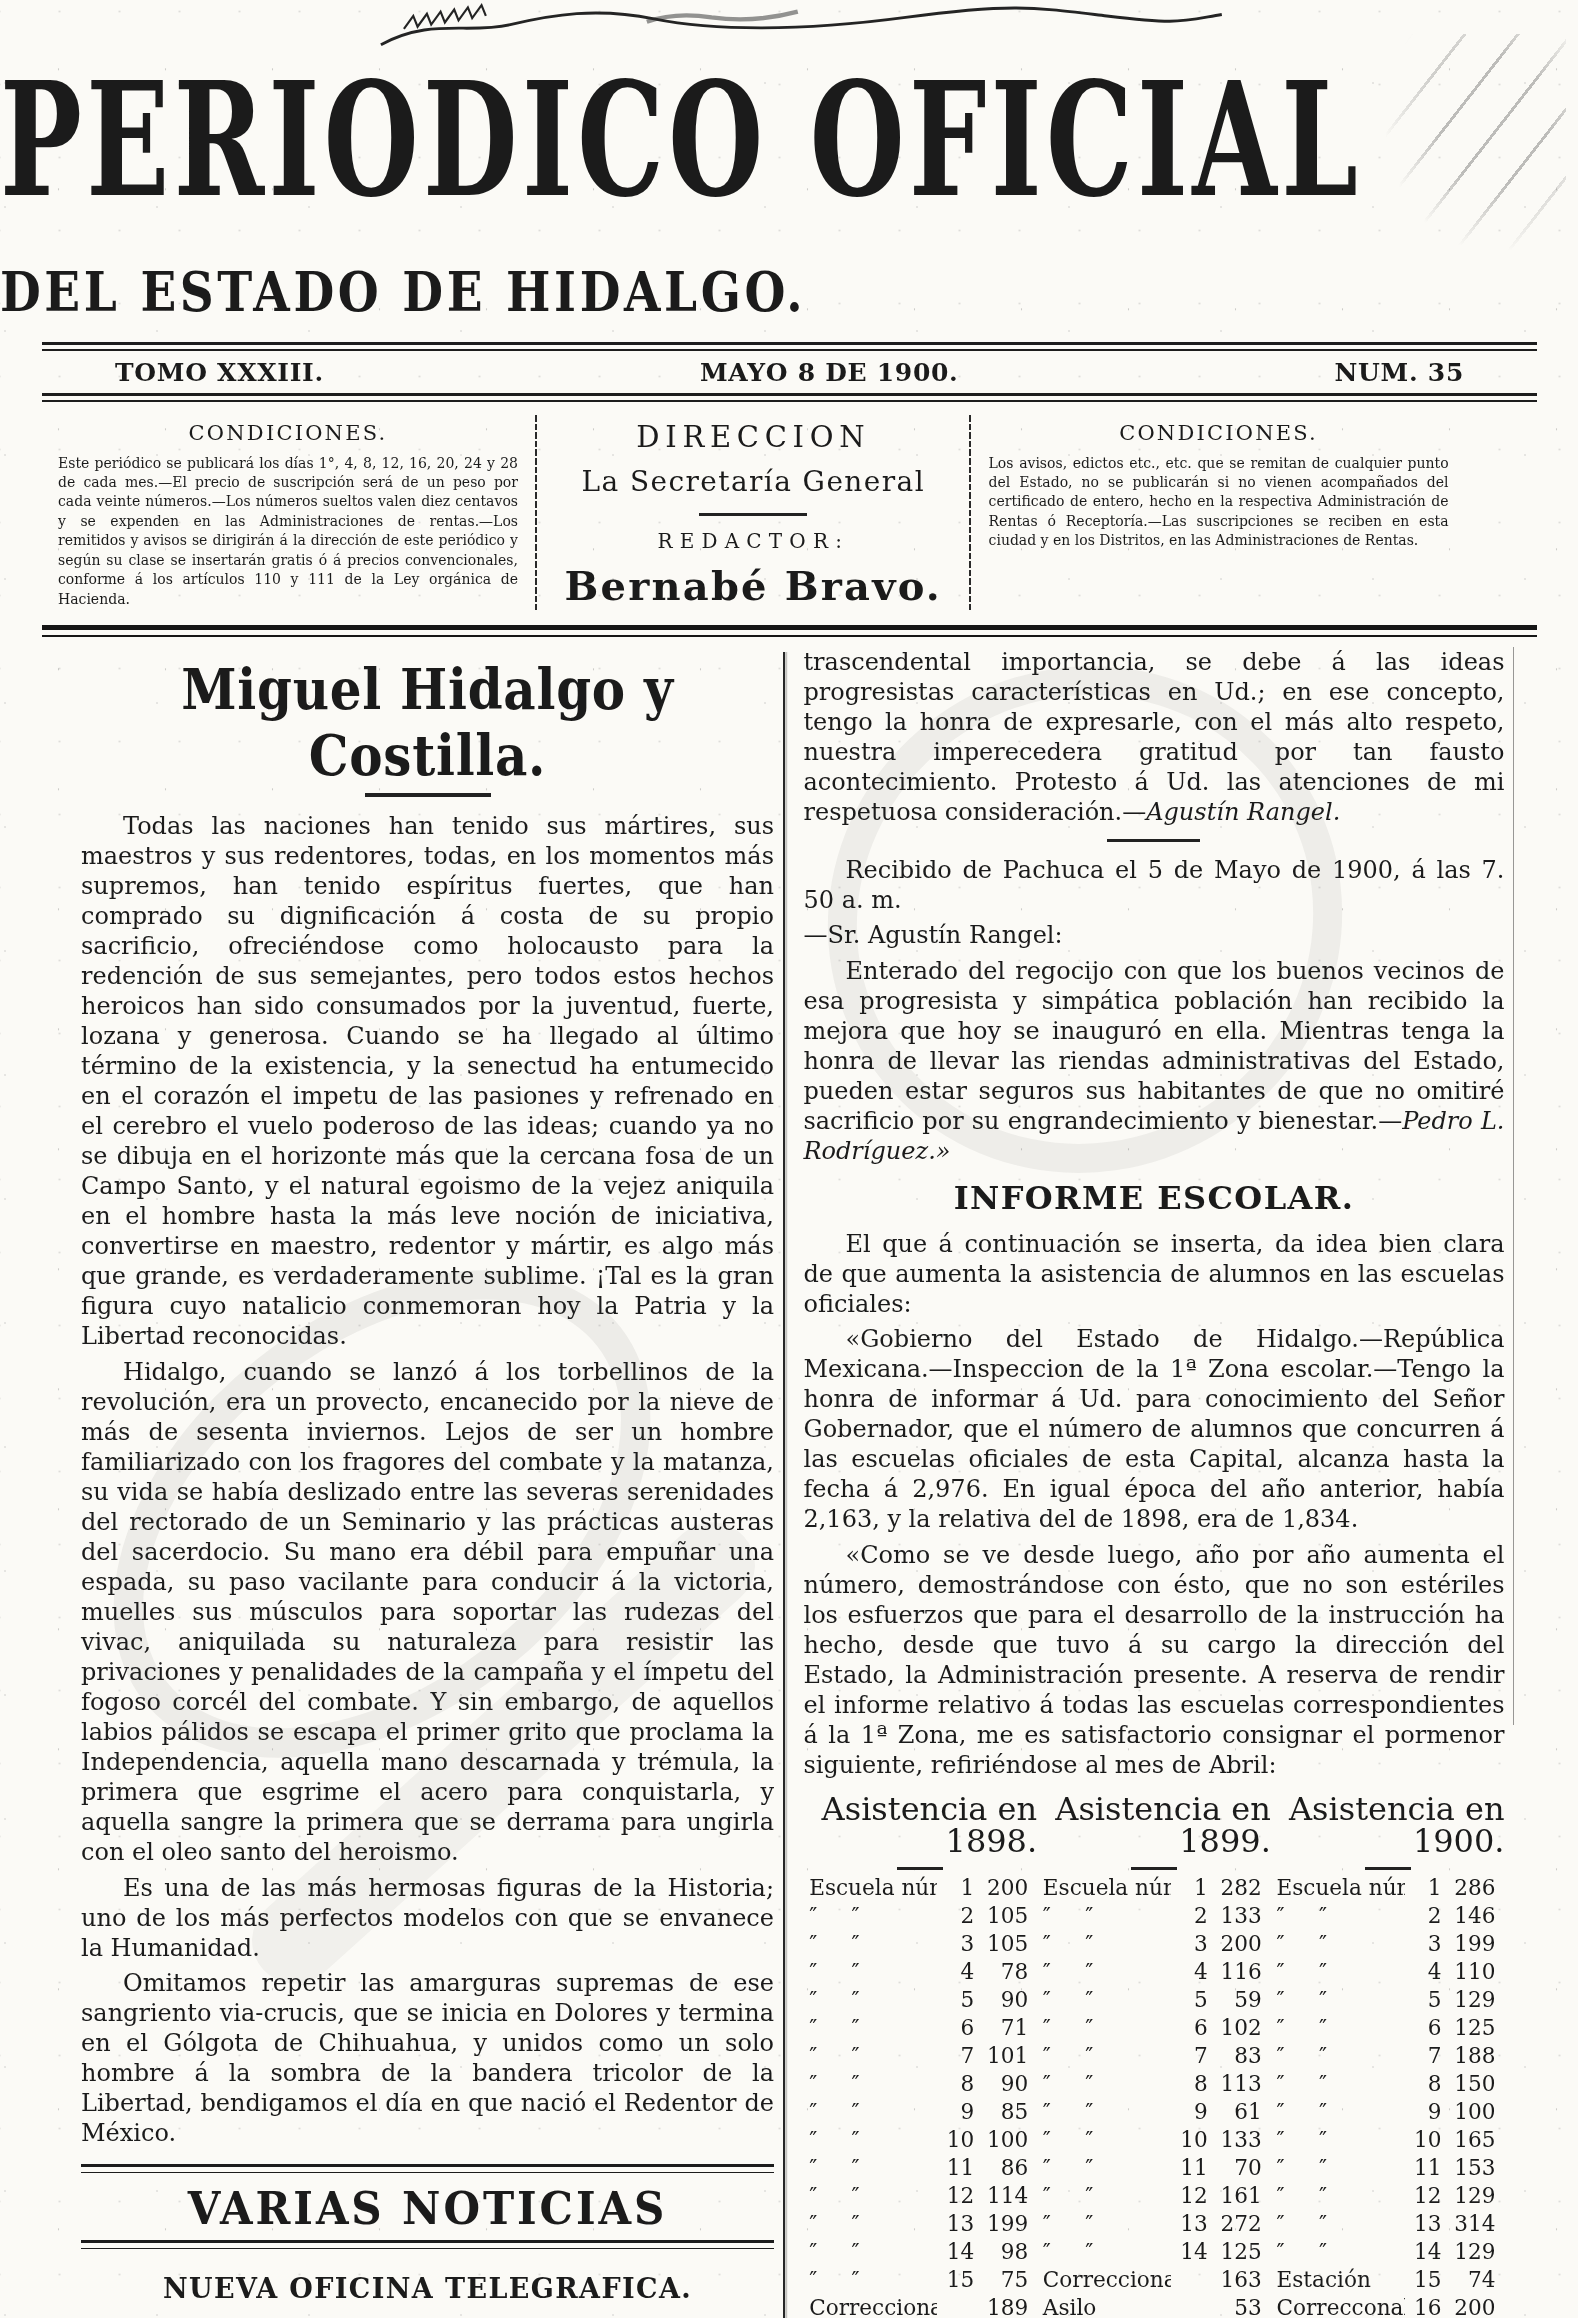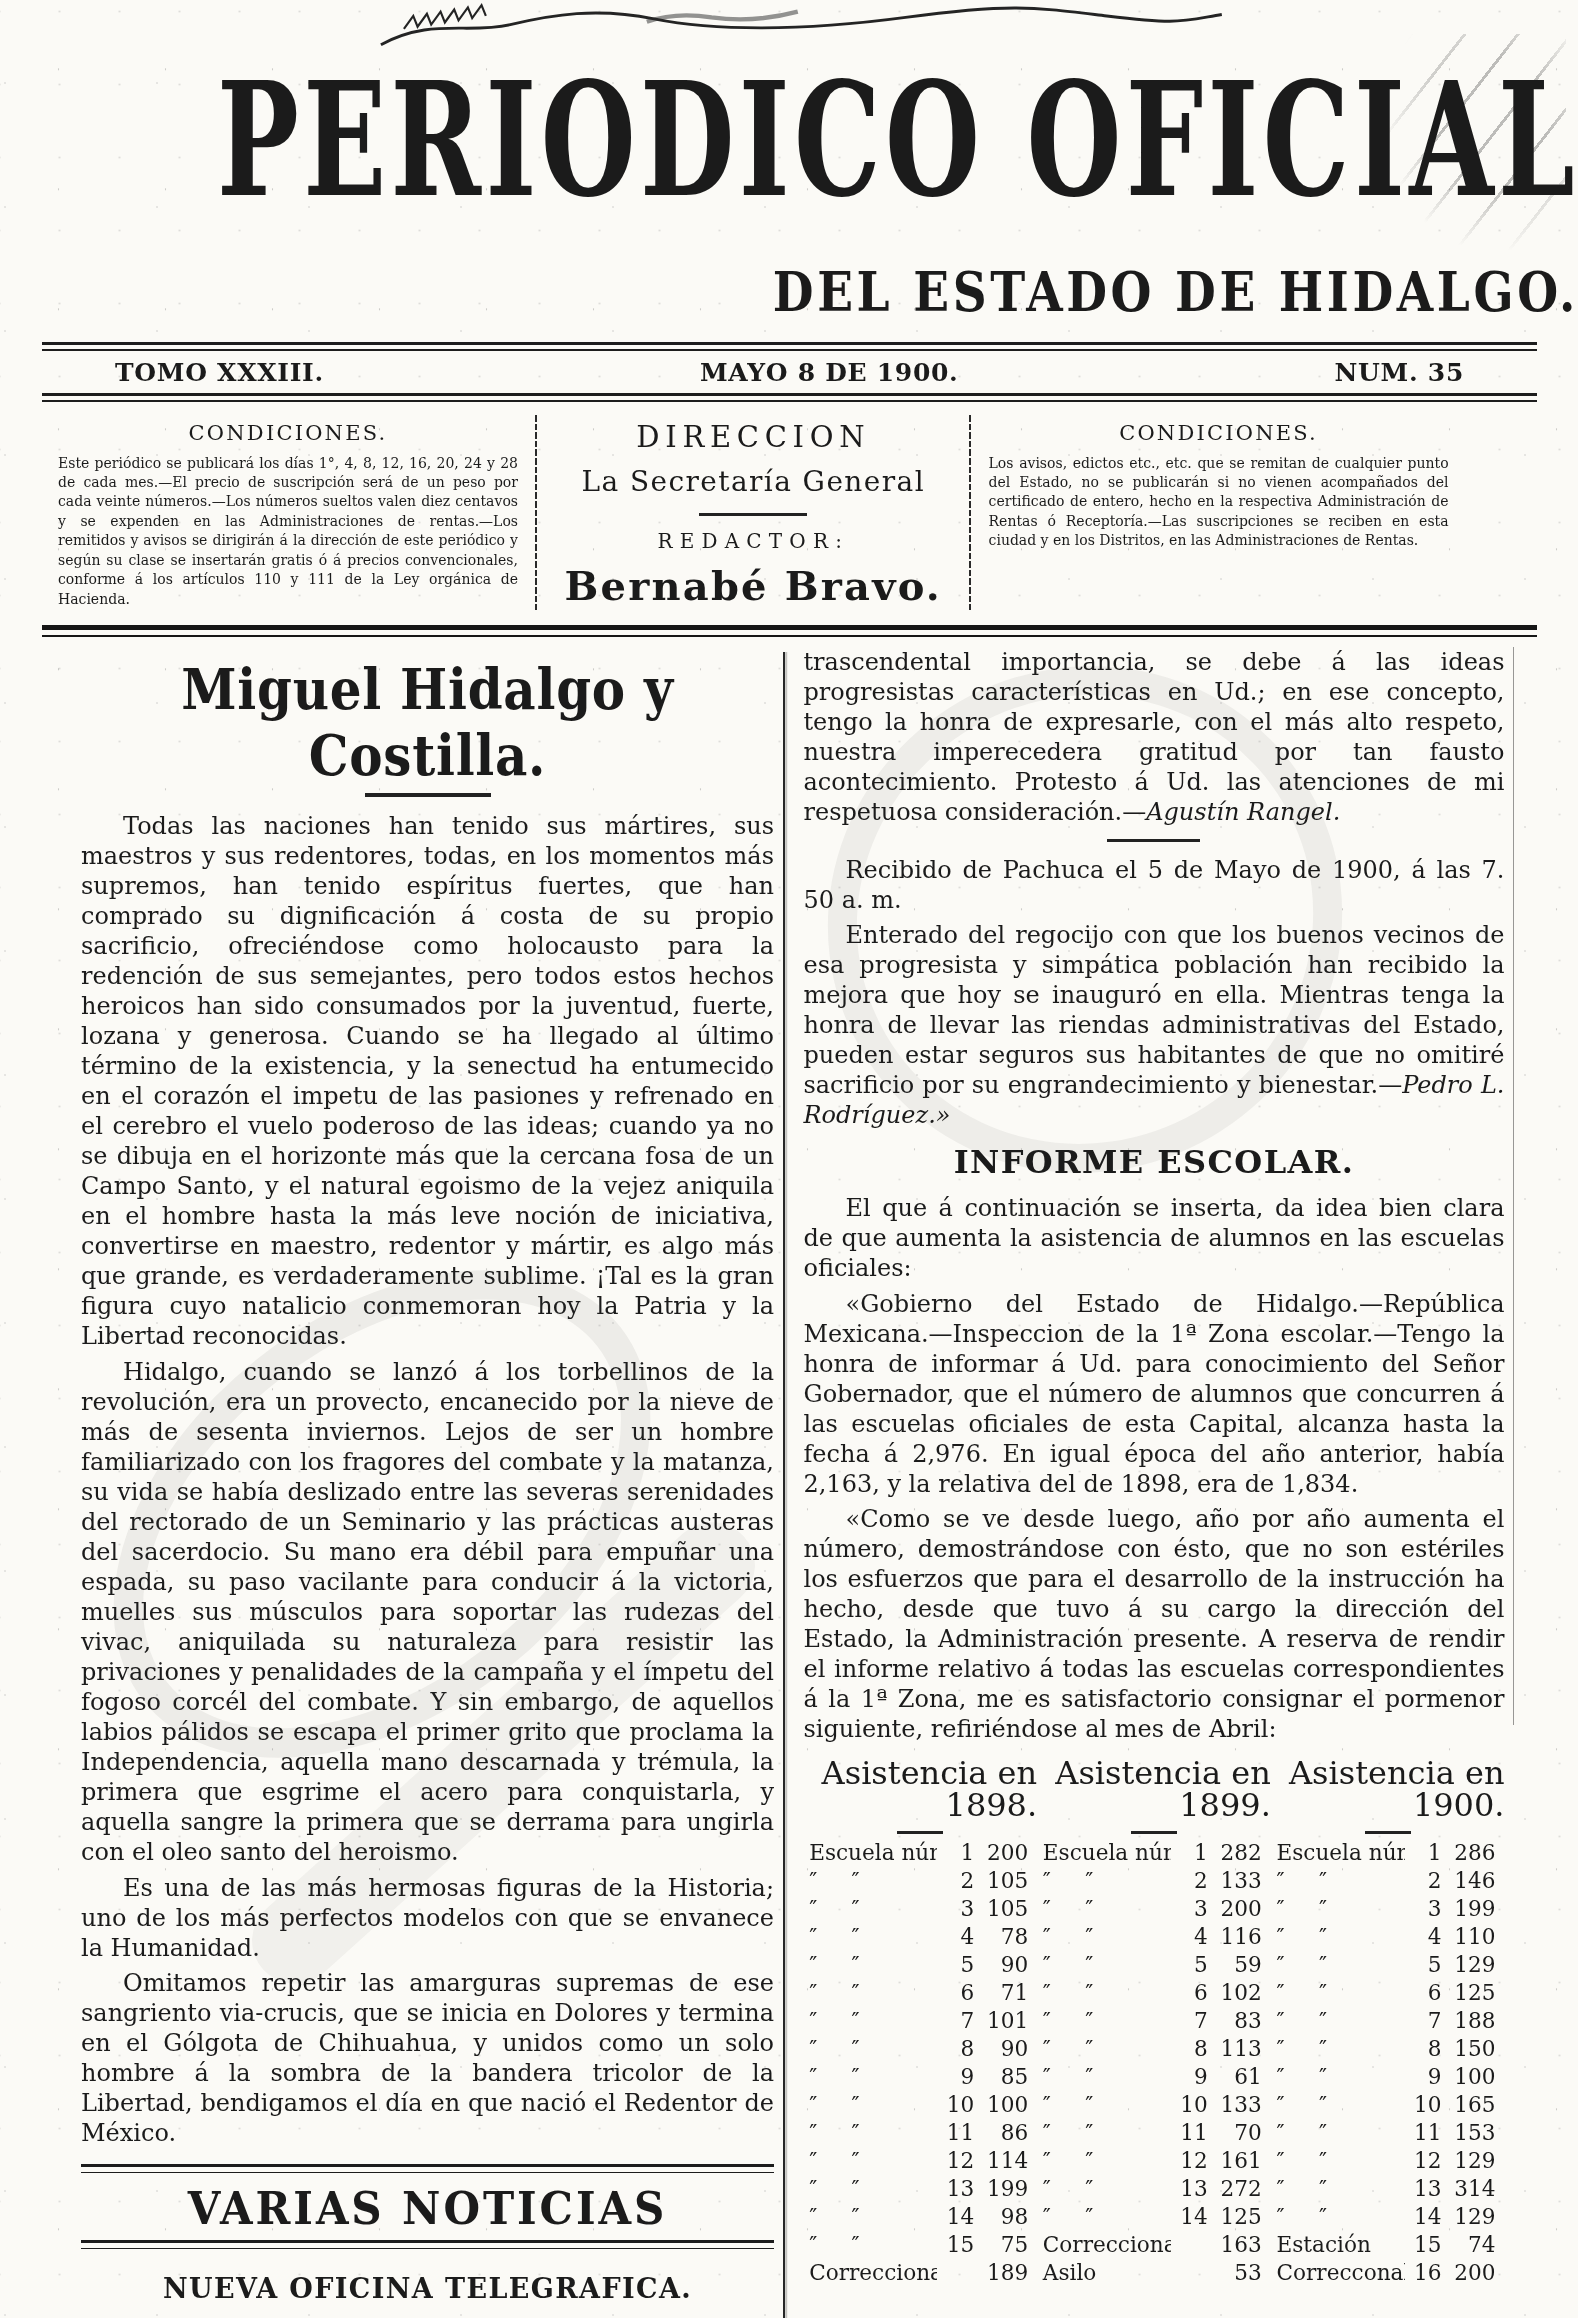--- a/index.html
+++ b/index.html
@@ -18,21 +18,21 @@
   .wm{position:absolute;border-radius:50%;pointer-events:none;}
   .wm1{left:79px;top:1315px;width:546px;height:338px;border:30px solid rgba(70,70,70,.075);transform:rotate(-38deg);}
   .wm2{left:826px;top:668px;width:460px;height:445px;border:29px solid rgba(70,70,70,.07);transform:rotate(-30deg);}
   .wm3{left:180px;top:1710px;width:647px;height:86px;border-radius:43px;background:rgba(60,60,60,.05);transform:rotate(-42deg);}
   .stamp{position:absolute;right:13px;top:34px;width:180px;height:216px;opacity:.5;transform:rotate(0deg);
     background:repeating-linear-gradient(128deg, transparent 0 18.7px, rgba(25,25,25,.55) 18.7px 21.6px, transparent 21.6px 42px);
     -webkit-mask-image:radial-gradient(ellipse at 60% 40%, #000 35%, transparent 72%);
             mask-image:radial-gradient(ellipse at 60% 40%, #000 35%, transparent 72%);}
   .flourish{position:absolute;left:0;top:0;}
 
-  header{position:relative;padding-top:47px;text-align:right;}
+  header{position:relative;padding-top:47px;text-align:left;}
   .m-title{display:inline-block;font-weight:bold;font-size:109px;letter-spacing:4.3px;
     transform:scaleY(1.45);transform-origin:top center;white-space:nowrap;}
   .m-sub{margin-top:85px;font-weight:bold;font-size:47px;letter-spacing:3.6px;
     transform:scaleY(1.15);transform-origin:top center;}
 
   .rule{margin:0 42px;}
   .rule-a{margin-top:27px;height:4.3px;border-top:3.6px solid #1d1d1d;border-bottom:2.2px solid #1d1d1d;}
   .tomo-row{display:flex;justify-content:space-between;align-items:baseline;
     padding:7.2px 115px 5.7px 115px;font-weight:bold;font-size:25px;letter-spacing:0.7px;}
   .rule-b{height:4.3px;border-top:3.6px solid #1d1d1d;border-bottom:2.2px solid #1d1d1d;}
@@ -146,20 +146,21 @@
     <div class="sub-head">NUEVA OFICINA TELEGRAFICA.</div>
 
   </div>
 
   <div class="col-divider"></div>
 
   <div class="col-right">
     <p class="para cont"><span>trascendental importancia, se debe á las ideas progresistas características en Ud.; en ese concepto, tengo la honra de expresarle, con el más alto respeto, nuestra imperecedera gratitud por tan fausto acontecimiento. Protesto á Ud. las atenciones de mi respetuosa consideración.—</span><span class="sig">Agustín Rangel.</span></p>
     <div class="mini-rule"></div>
     <p class="para">Recibido de Pachuca el 5 de Mayo de 1900, á las 7. 50 a. m.</p>
+    <p class="para cont">—Sr. Agustín Rangel:</p>
     <p class="para"><span>Enterado del regocijo con que los buenos vecinos de esa progresista y simpática población han recibido la mejora que hoy se inauguró en ella. Mientras tenga la honra de llevar las riendas administrativas del Estado, pueden estar seguros sus habitantes de que no omitiré sacrificio por su engrandecimiento y bienestar.—</span><span class="sig">Pedro L. Rodríguez.»</span></p>
 
     <div class="inf-head">INFORME ESCOLAR.</div>
     <p class="para">El que á continuación se inserta, da idea bien clara de que aumenta la asistencia de alumnos en las escuelas oficiales:</p>
     <p class="para">«Gobierno del Estado de Hidalgo.—República Mexicana.—Inspeccion de la 1ª Zona escolar.—Tengo la honra de informar á Ud. para conocimiento del Señor Gobernador, que el número de alumnos que concurren á las escuelas oficiales de esta Capital, alcanza hasta la fecha á 2,976. En igual época del año anterior, había 2,163, y la relativa del de 1898, era de 1,834.</p>
     <p class="para">«Como se ve desde luego, año por año aumenta el número, demostrándose con ésto, que no son estériles los esfuerzos que para el desarrollo de la instrucción ha hecho, desde que tuvo á su cargo la dirección del Estado, la Administración presente. A reserva de rendir el informe relativo á todas las escuelas correspondientes á la 1ª Zona, me es satisfactorio consignar el pormenor siguiente, refiriéndose al mes de Abril:</p>
 
     <div class="atable">
       <div class="at-head">
         <div class="at-h">

